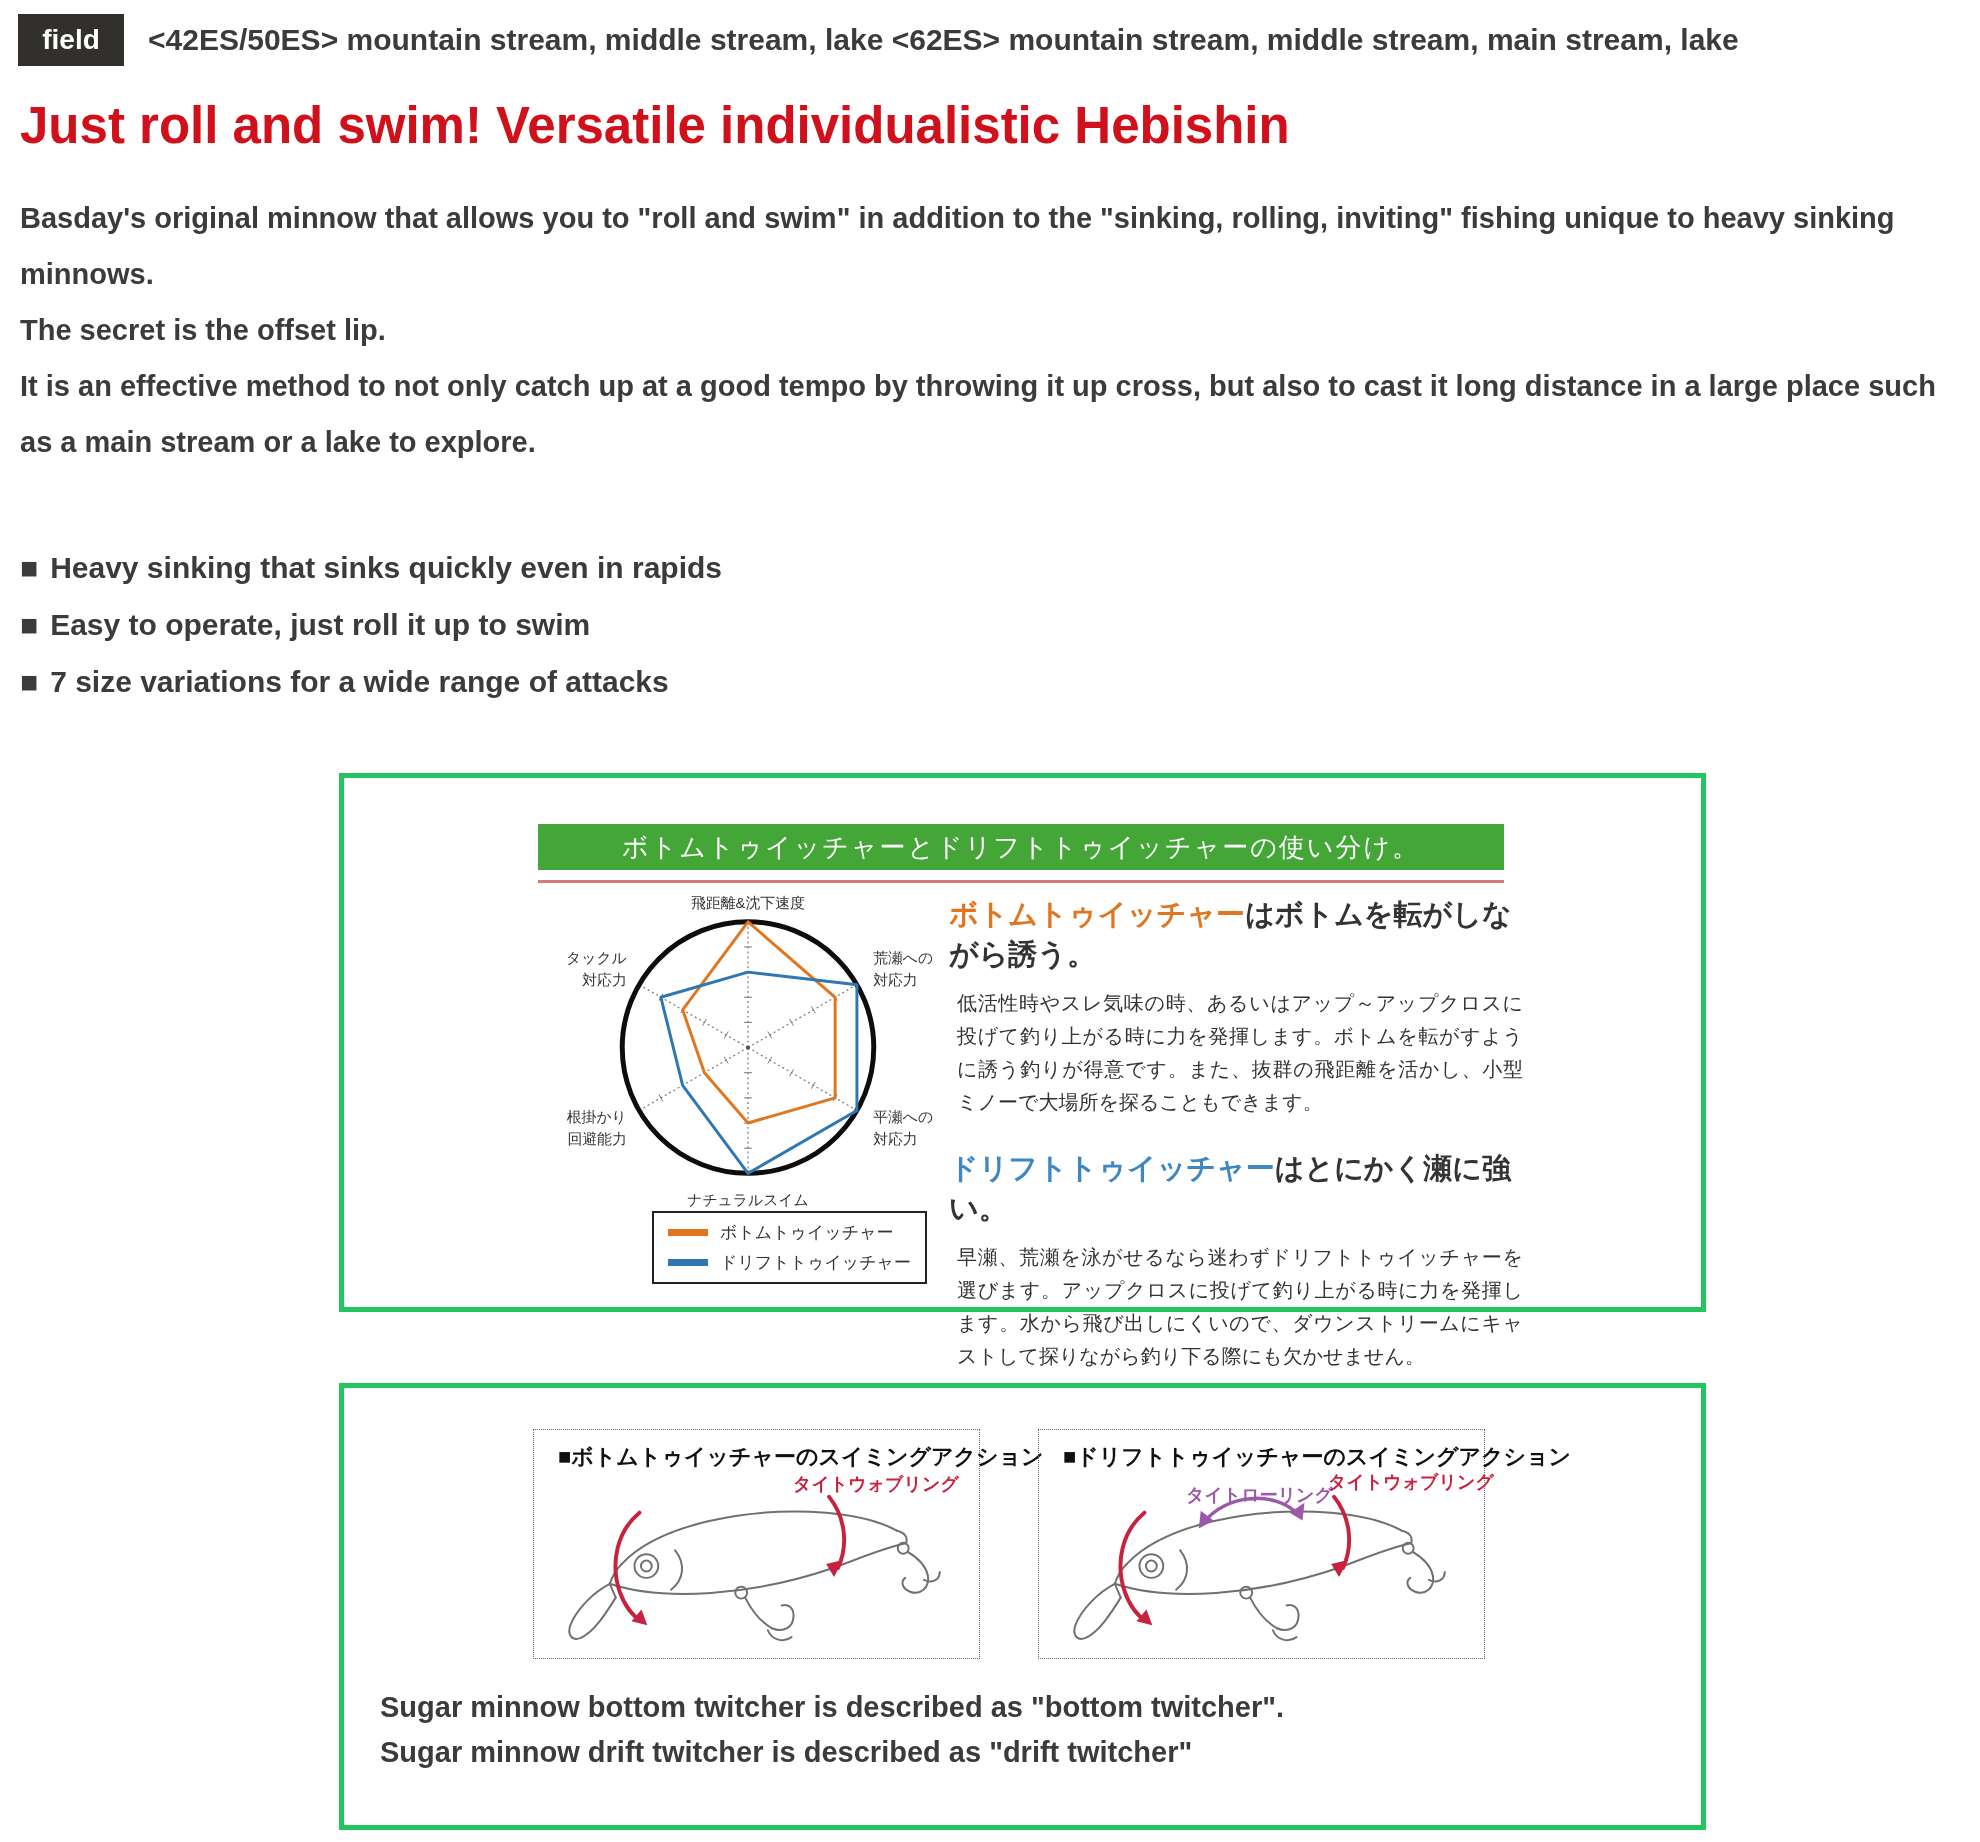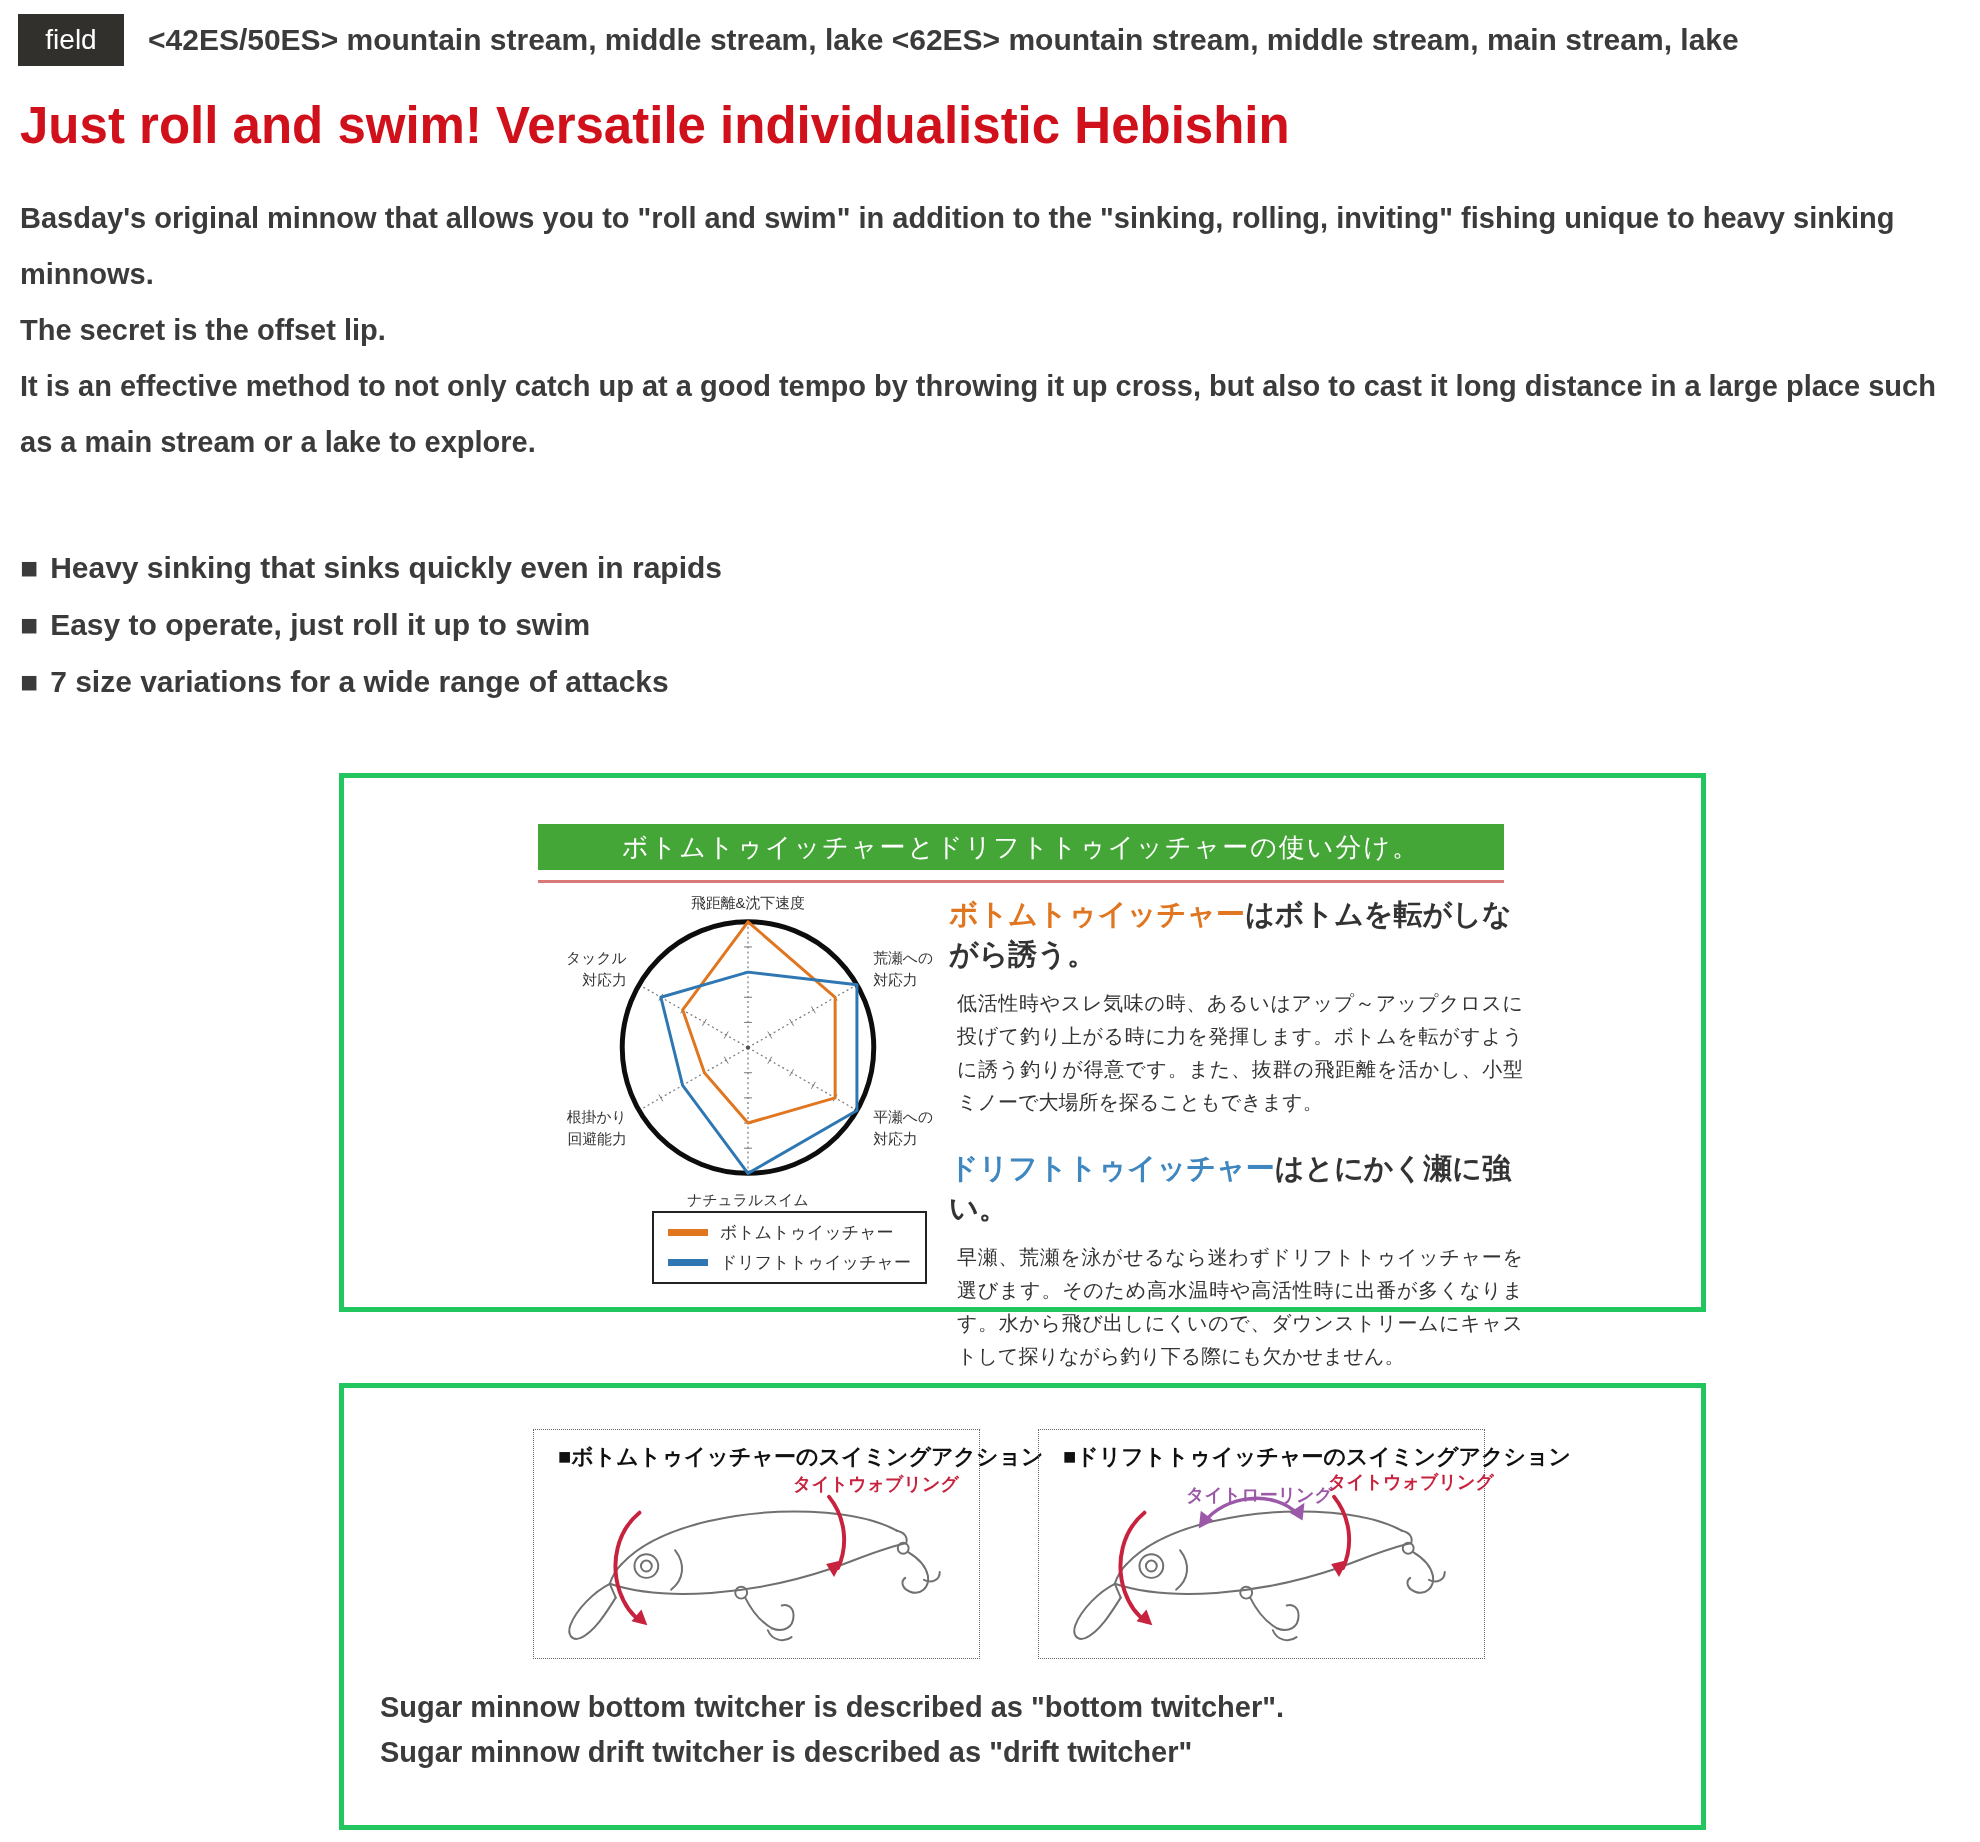--- a/index.html
+++ b/index.html
@@ -2,21 +2,21 @@
 <html><head>
 <meta charset="utf-8">
 <style>
   html,body{margin:0;padding:0;background:#fff;}
   .page{position:relative;width:1980px;height:1842px;background:#fff;
         font-family:"Liberation Sans", sans-serif;color:#3b3b3b;overflow:hidden;}
 
   
   .field-row{position:absolute;left:18px;top:14px;display:flex;align-items:center;gap:24px;}
   .field-badge{display:inline-block;width:106px;height:52px;background:#32302c;color:#fff;
-               font-size:28px;font-weight:400;text-align:center;line-height:52px;}
+               font-size:28px;font-weight:700;text-align:center;line-height:52px;}
   .field-text{font-size:30px;font-weight:700;color:#3b3b3b;}
 
   
   .title{position:absolute;left:20px;top:91px;margin:0;font-size:51px;line-height:69px;
          font-weight:700;color:#d0111b;}
 
   
   .intro{position:absolute;left:20px;top:190px;width:1942px;font-size:29px;font-weight:700;
          line-height:56px;color:#3b3b3b;}
   .intro p{margin:0;}
@@ -144,21 +144,21 @@
         <div class="legend-row">
           <span class="legend-swatch" style="background: rgb(46, 119, 178);"></span>
           <span class="legend-label">ドリフトトゥイッチャー</span>
         </div>
       </div>
 
     <div class="usage-text">
       <p class="jp-lead"><span class="hl-orange">ボトムトゥイッチャー</span><span>はボトムを転がしながら誘う。</span></p>
       <p class="jp-body">低活性時やスレ気味の時、あるいはアップ～アップクロスに投げて釣り上がる時に力を発揮します。ボトムを転がすように誘う釣りが得意です。また、抜群の飛距離を活かし、小型ミノーで大場所を探ることもできます。</p>
       <p class="jp-lead"><span class="hl-blue">ドリフトトゥイッチャー</span><span>はとにかく瀬に強い。</span></p>
-      <p class="jp-body">早瀬、荒瀬を泳がせるなら迷わずドリフトトゥイッチャーを選びます。そのため高水温時や高活性時に出番が多くなります。水から飛び出しにくいので、ダウンストリームにキャストして探りながら釣り下る際にも欠かせません。</p>
+      <p class="jp-body">早瀬、荒瀬を泳がせるなら迷わずドリフトトゥイッチャーを選びます。アップクロスに投げて釣り上がる時に力を発揮します。水から飛び出しにくいので、ダウンストリームにキャストして探りながら釣り下る際にも欠かせません。</p>
     </div>
   </div>
 
   <div class="panel panel2">
 
     <div class="sketch-box sketch-left">
       <p class="sketch-header">■ボトムトゥイッチャーのスイミングアクション</p>
       <span class="action-label lbl-red" style="left:259px;top:42px;">タイトウォブリング</span>
       <svg class="lure-svg" width="426" height="163" viewBox="0 0 430 165">
         <defs>

